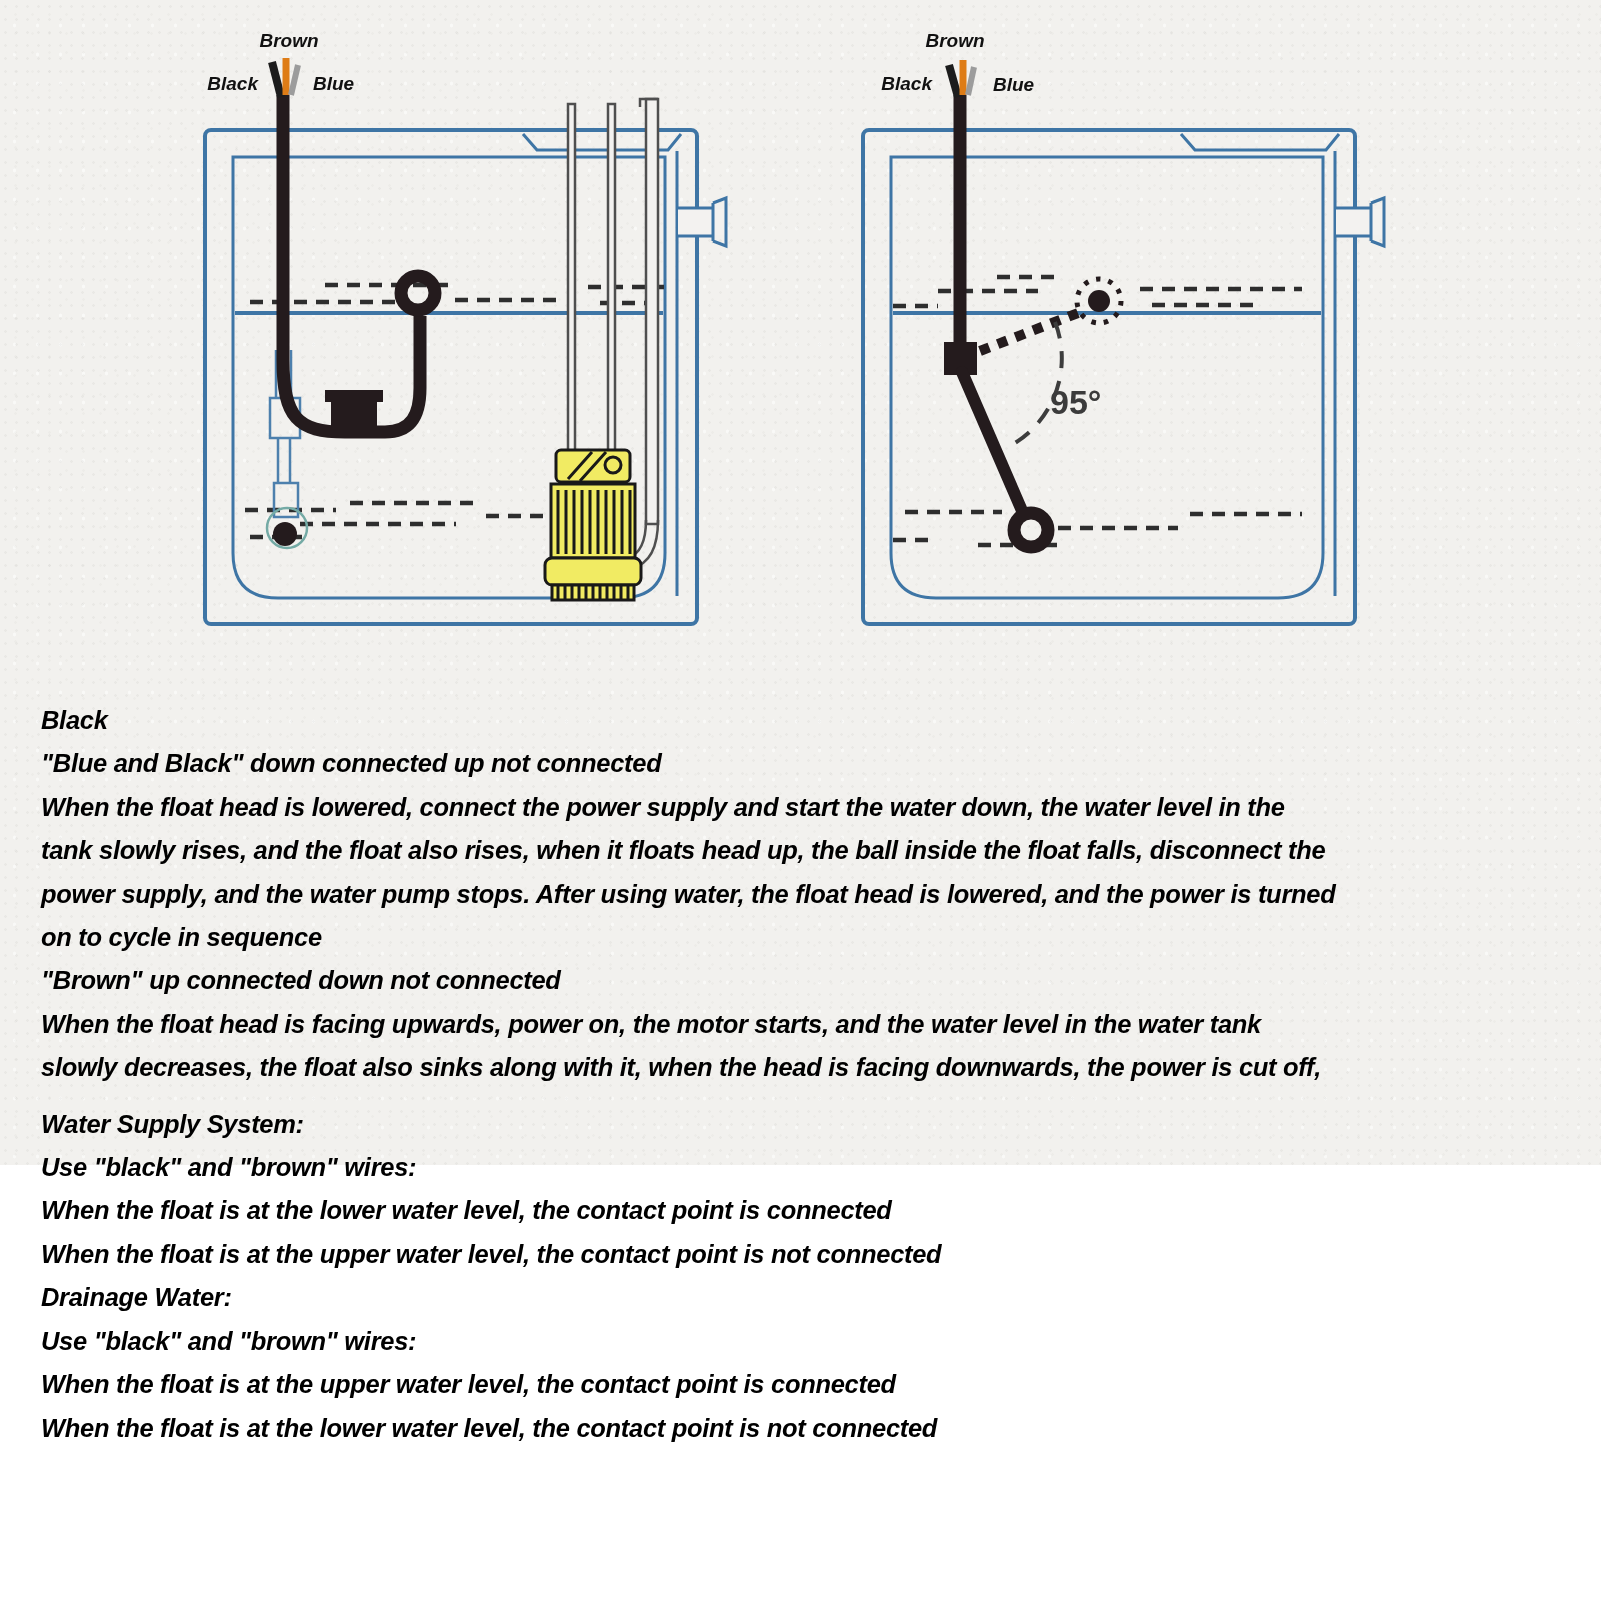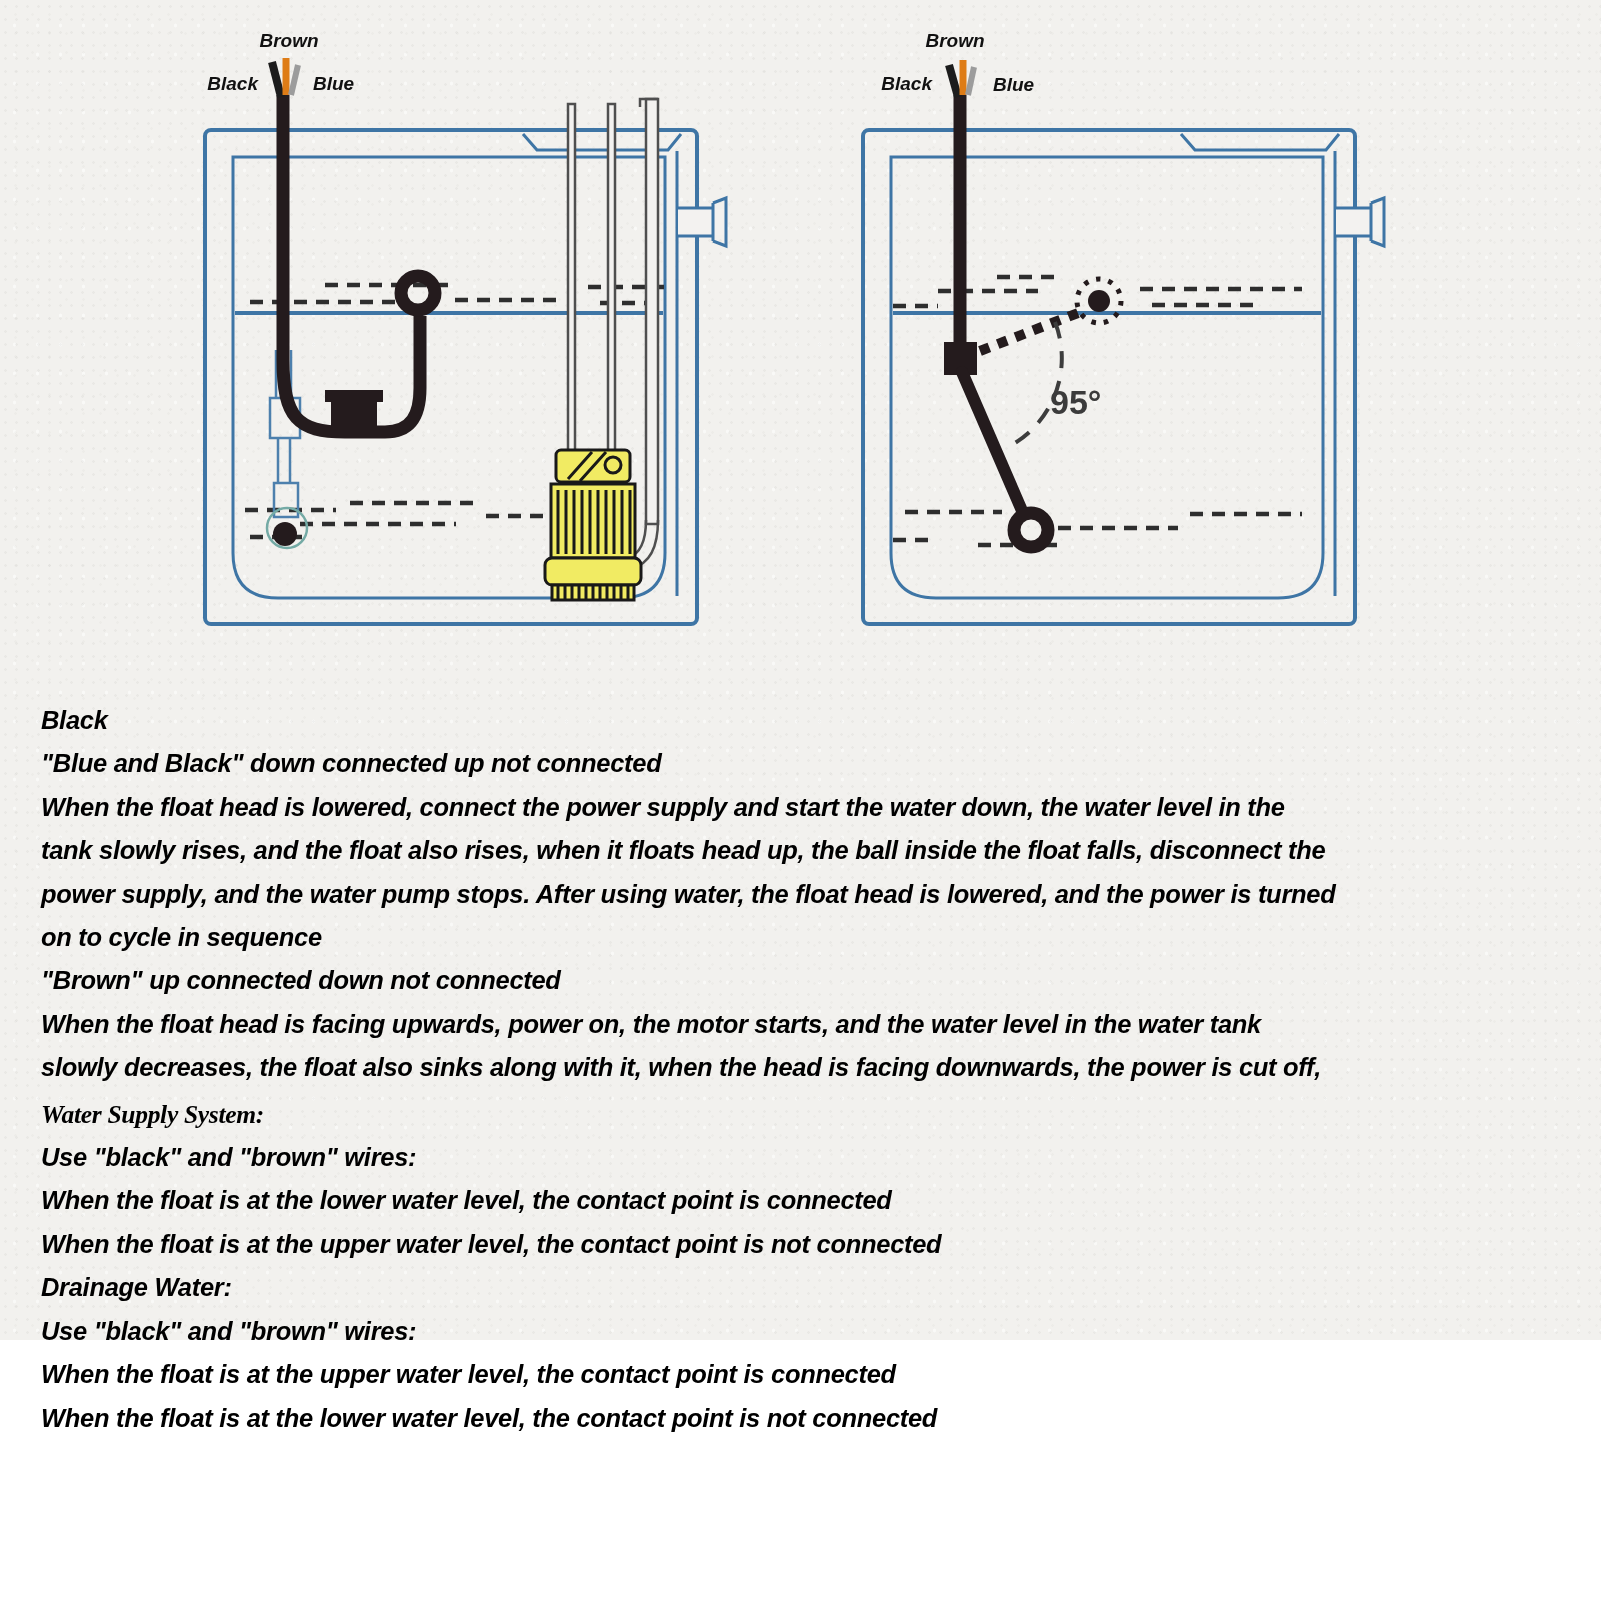--- a/index.html
+++ b/index.html
@@ -1,18 +1,18 @@
 <!DOCTYPE html>
 <html><head>
 <meta charset="utf-8">
 <style>
   html,body{margin:0;padding:0;}
   body{width:1601px;height:1601px;overflow:hidden;
     font-family:"Liberation Sans", sans-serif;}
-  .page{position:relative;width:1601px;height:1340px;
+  .page{position:relative;width:1601px;height:1165px;
     background-color:#f2f1ee;
     background-image:
       radial-gradient(rgba(120,120,112,.07) 1px, transparent 1.4px),
       radial-gradient(rgba(140,140,132,.05) 1px, transparent 1.5px),
       radial-gradient(rgba(255,255,255,.55) 1.2px, transparent 1.9px);
     background-size:11px 13px,17px 19px,23px 29px;
     background-position:0 0,7px 5px,3px 11px;}
   svg.diagrams{position:absolute;left:0;top:0;}
   
   .tk4{stroke:#3e75a5;stroke-width:4;fill:none;}
@@ -32,21 +32,21 @@
   .dotl{stroke:#241b1d;stroke-width:10;stroke-dasharray:10 9;fill:none;}
   .dotr{stroke:#241b1d;stroke-width:5;stroke-dasharray:4.5 8;fill:none;}
   .arc{stroke:#3d3d3d;stroke-width:4;stroke-dasharray:17 13;fill:none;}
   .bgfill{fill:#f3f2f0;}
   .lbl{font:italic 700 19px "Liberation Sans",sans-serif;fill:#111;}
   .ang{font:700 34px "Liberation Sans",sans-serif;fill:#3b3b3b;}
   
   .instructions{position:absolute;left:41px;top:699px;}
   .line{font:italic 700 25.5px/43.4px "Liberation Sans",sans-serif;
     letter-spacing:-0.3px;color:#000;white-space:nowrap;}
-  .gap{margin-top:3px;font-family:Liberation Serif, serif;}
+  .gap{margin-top:13px;}
 </style>
 </head>
 <body>
 
 <div class="page">
 
   <svg class="diagrams" width="1601" height="690" viewBox="0 0 1601 690">
 
     <g>
       <g>

